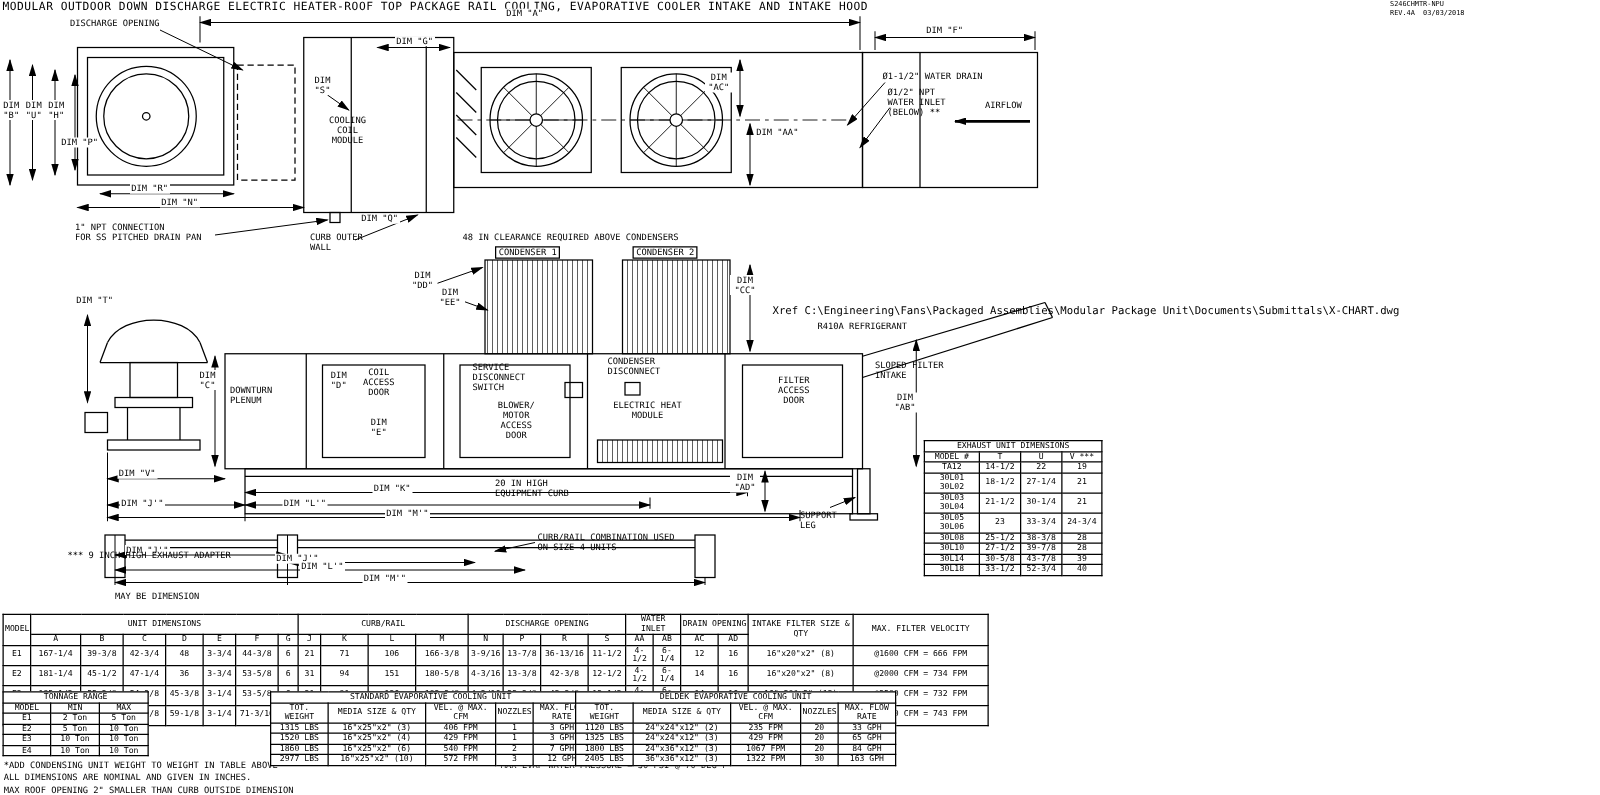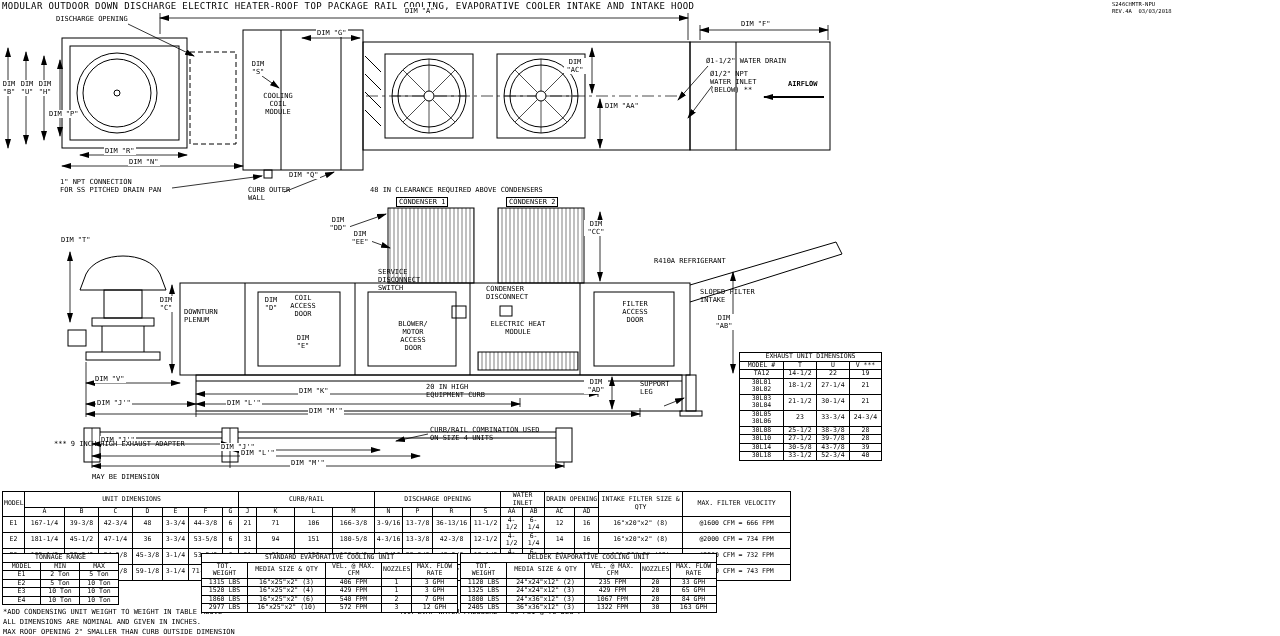--- a/index.html
+++ b/index.html
@@ -195,67 +195,68 @@
 WALL</div>
   <div class="lbl" style="left:60px;top:178px">1" NPT CONNECTION
 FOR SS PITCHED DRAIN PAN</div>
   <div class="lbl ctr bg" style="left:564px;top:58px;width:20px">DIM
 "AC"</div>
   <div class="lbl bg" style="left:604px;top:102px">DIM "AA"</div>
   <div class="lbl" style="left:706px;top:57px">Ø1-1/2" WATER DRAIN</div>
   <div class="lbl" style="left:710px;top:70px">Ø1/2" NPT
 WATER INLET
 (BELOW) **</div>
-  <div class="lbl" style="left:788px;top:80px;font-weight:bold">AIRFLOW</div>
+  <div class="lbl" style="left:788px;top:80px;font-weight:normal">AIRFLOW</div>
 
   <div class="lbl" style="left:370px;top:186px">48 IN CLEARANCE REQUIRED ABOVE CONDENSERS</div>
   <div class="lbl box" style="left:396px;top:197px">CONDENSER 1</div>
   <div class="lbl box" style="left:506px;top:197px">CONDENSER 2</div>
   <div class="lbl bg" style="left:60px;top:236px">DIM "T"</div>
   <div class="lbl ctr bg" style="left:326px;top:216px;width:22px">DIM
 "DD"</div>
   <div class="lbl ctr bg" style="left:348px;top:230px;width:22px">DIM
 "EE"</div>
   <div class="lbl ctr bg" style="left:584px;top:220px;width:22px">DIM
 "CC"</div>
+  <div class="lbl xrf" style="left:618px;top:245px">Xref C:\Engineering\Fans\Packaged Assemblies\Modular Package Unit\Documents\Submittals\X-CHART.dwg</div>
   <div class="lbl" style="left:654px;top:257px">R410A REFRIGERANT</div>
   <div class="lbl ctr bg" style="left:156px;top:296px;width:18px">DIM
 "C"</div>
   <div class="lbl" style="left:184px;top:308px">DOWNTURN
 PLENUM</div>
   <div class="lbl ctr" style="left:262px;top:296px;width:18px">DIM
 "D"</div>
   <div class="lbl ctr" style="left:286px;top:294px;width:34px">COIL
 ACCESS
 DOOR</div>
   <div class="lbl ctr" style="left:294px;top:334px;width:18px">DIM
 "E"</div>
-  <div class="lbl" style="left:378px;top:268px">SERVICE
+  <div class="lbl" style="left:378px;top:290px">SERVICE
 DISCONNECT
 SWITCH</div>
   <div class="lbl ctr" style="left:392px;top:320px;width:42px">BLOWER/
 MOTOR
 ACCESS
 DOOR</div>
   <div class="lbl" style="left:486px;top:285px">CONDENSER
 DISCONNECT</div>
   <div class="lbl ctr" style="left:488px;top:320px;width:60px">ELECTRIC HEAT
 MODULE</div>
   <div class="lbl ctr" style="left:618px;top:300px;width:34px">FILTER
 ACCESS
 DOOR</div>
   <div class="lbl" style="left:700px;top:288px">SLOPED FILTER
 INTAKE</div>
   <div class="lbl ctr bg" style="left:712px;top:314px;width:22px">DIM
 "AB"</div>
-  <div class="lbl" style="left:426px;top:383px">20 IN HIGH
+  <div class="lbl" style="left:396px;top:383px">20 IN HIGH
 EQUIPMENT CURB</div>
   <div class="lbl ctr bg" style="left:584px;top:378px;width:22px">DIM
 "AD"</div>
-  <div class="lbl" style="left:640px;top:380px">SUPPORT
+  <div class="lbl" style="left:640px;top:408px">SUPPORT
 LEG</div>
   <div class="lbl bg" style="left:94px;top:375px">DIM "V"</div>
   <div class="lbl bg" style="left:96px;top:399px">DIM "J'"</div>
   <div class="lbl bg" style="left:298px;top:387px">DIM "K"</div>
   <div class="lbl bg" style="left:226px;top:399px">DIM "L'"</div>
   <div class="lbl bg" style="left:308px;top:407px">DIM "M'"</div>
   <div class="lbl bg" style="left:100px;top:436px">DIM "J'"</div>
   <div class="lbl bg" style="left:220px;top:443px">DIM "J'"</div>
   <div class="lbl bg" style="left:240px;top:449px">DIM "L'"</div>
   <div class="lbl bg" style="left:290px;top:459px">DIM "M'"</div>
@@ -528,21 +529,21 @@
           <td>10 Ton</td>
         </tr>
         <tr>
           <td>E4</td>
           <td>10 Ton</td>
           <td>10 Ton</td>
         </tr>
       </tbody>
     </table>
 
-  <table id="stdevap-table" class="tb" style="left:201px;top:553px;width:256px">
+  <table id="stdevap-table" class="tb" style="left:216px;top:553px;width:256px">
     <colgroup>
         <col style="width:46px">
         <col style="width:78px">
         <col style="width:56px">
         <col style="width:30px">
         <col style="width:46px">
       </colgroup>
   <tbody>
         <tr>
           <th colspan="5">STANDARD EVAPORATIVE COOLING UNIT</th>

